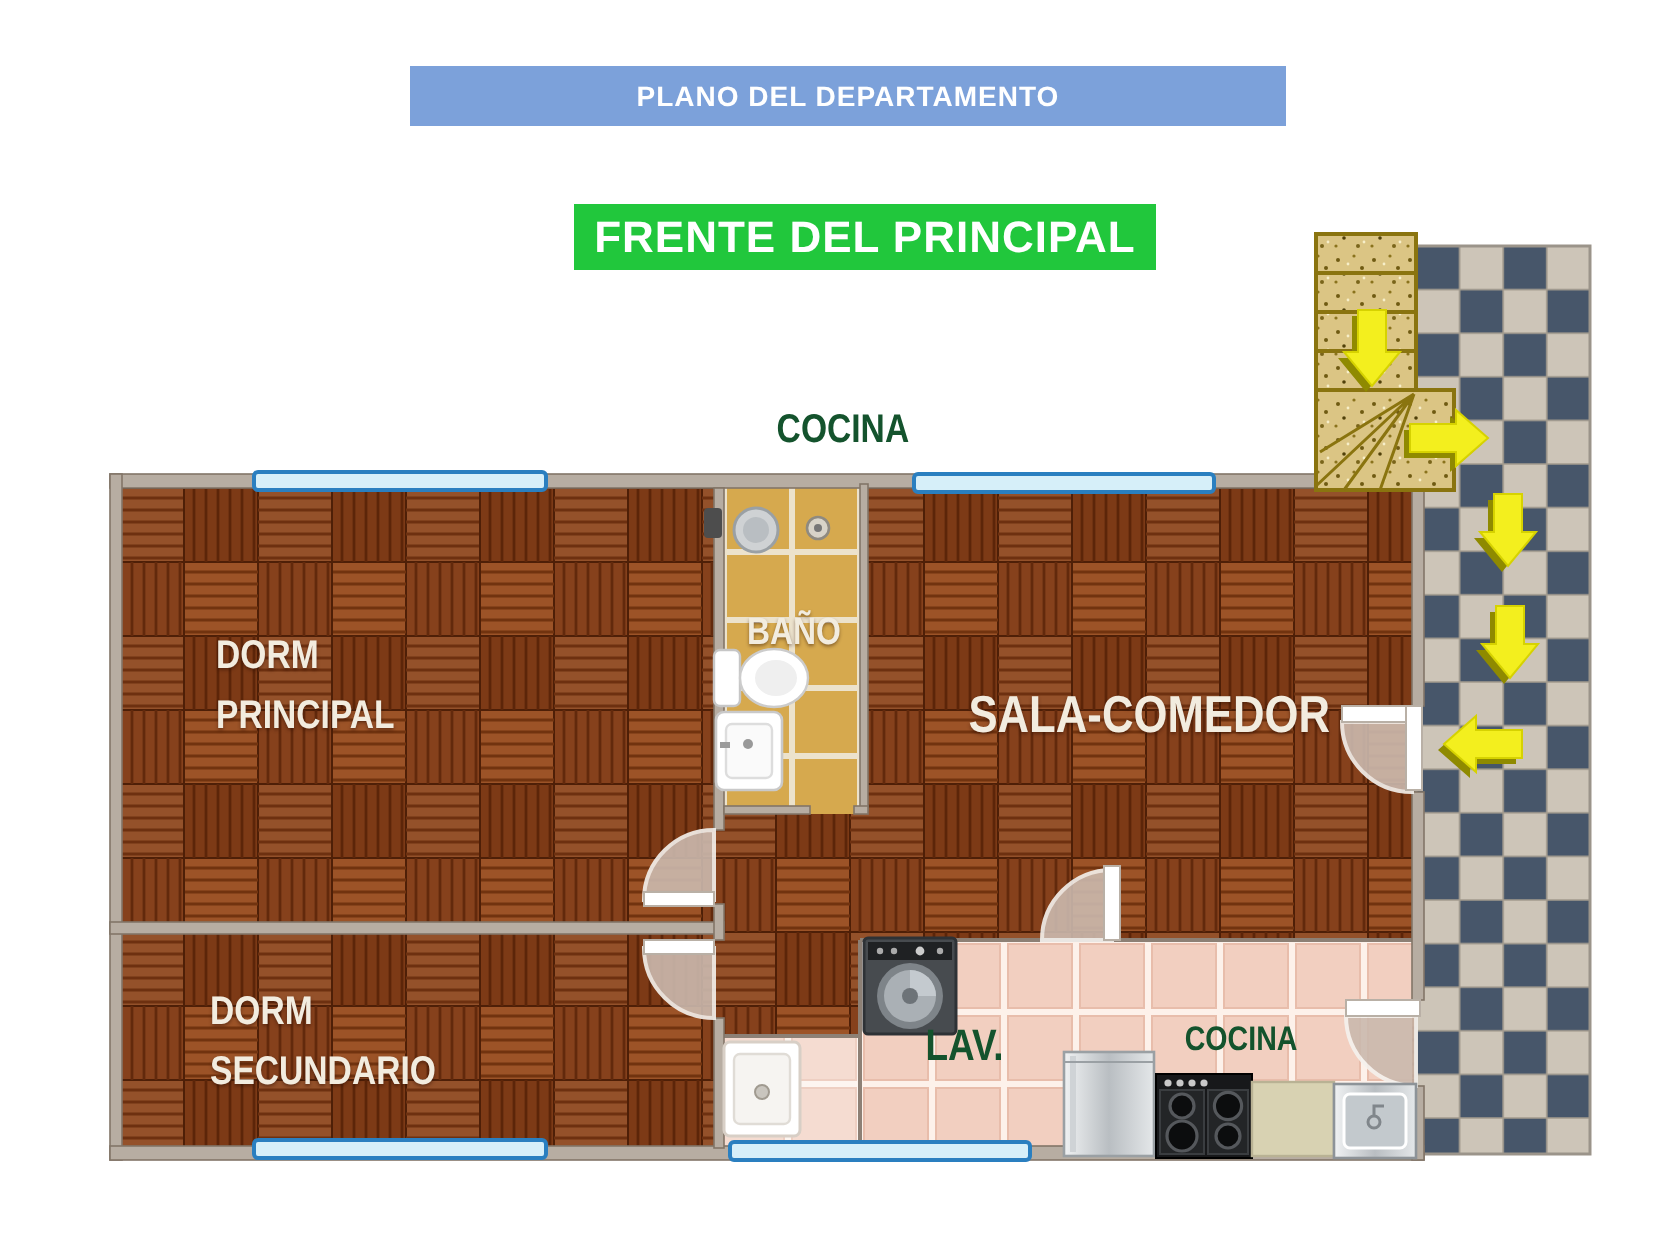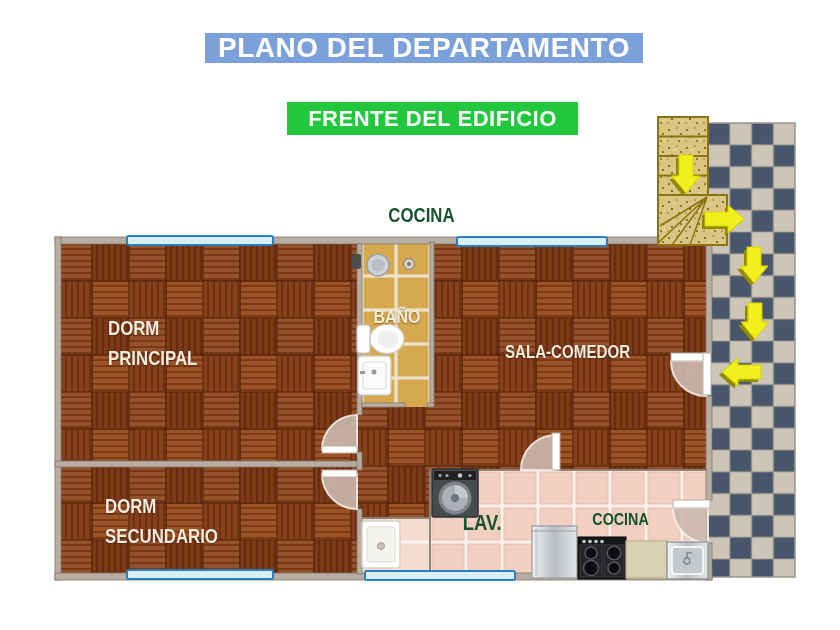--- a/index.html
+++ b/index.html
@@ -1,31 +1,31 @@
 <!DOCTYPE html>
 <html><head>
 <meta charset="utf-8">
 <style>
   html,body{margin:0;padding:0;background:#ffffff;}
   .stage{position:relative;width:840px;height:630px;background:#ffffff;overflow:hidden;
          font-family:"Liberation Sans",sans-serif;}
   .stage svg{position:absolute;left:0;top:0;}
   .banner{position:absolute;display:flex;align-items:center;justify-content:center;
           color:#fff;font-weight:bold;letter-spacing:.5px;}
-  .banner-title{left:205px;top:33px;width:438px;height:30px;background:#7ca1da;font-size:28px;}
+  .banner-title{left:205px;top:33px;width:438px;height:30px;background:#7ca1da;font-size:14px;}
   .banner-sub{left:287px;top:102px;width:291px;height:33px;background:#21c73c;font-size:22px;}
   .lbl{position:absolute;font-weight:bold;white-space:nowrap;}
   .lbl-room{color:#f2ecdf;text-shadow:0 1px 2px rgba(40,10,0,.45);}
   .lbl-dark{color:#14532d;}
   .cond{display:inline-block;transform:scaleX(.84);transform-origin:left center;}
   .cond-c{display:inline-block;transform:scaleX(.84);transform-origin:center center;}
   .lbl-dp{left:108px;top:313px;font-size:20px;line-height:30px;}
   .lbl-ds{left:105px;top:491px;font-size:20px;line-height:30px;}
   .lbl-bano{left:357px;top:306px;width:80px;text-align:center;font-size:19px;}
-  .lbl-sala{left:467px;top:342px;width:200px;text-align:center;font-size:18px;}
+  .lbl-sala{left:467px;top:342px;width:200px;text-align:center;font-size:26px;}
   .lbl-lav{left:447px;top:510px;width:70px;text-align:center;font-size:22px;}
   .lbl-coc{left:576px;top:510px;width:90px;text-align:center;font-size:17px;}
   .lbl-topcoc{left:366px;top:204px;width:110px;text-align:center;font-size:20px;}
 </style>
 </head>
 <body>
 
 <div class="stage">
 
   <svg width="840" height="630" viewBox="0 0 840 630">
@@ -224,21 +224,21 @@
         <polygon points="758,368 735,368 735,361 719,375 735,389 735,382 758,382" fill="#8f8a00"></polygon>
         <polygon points="761,365 738,365 738,358 722,372 738,386 738,379 761,379" fill="#f3ef1e" stroke="#d6d200" stroke-width="1"></polygon>
       </g>
     </g>
   </svg>
 
   <div class="banner banner-title">
     <span>PLANO DEL DEPARTAMENTO</span>
   </div>
   <div class="banner banner-sub">
-    <span>FRENTE DEL EDIFICIO</span>
+    <span>FRENTE DEL PRINCIPAL</span>
   </div>
 
   <div class="lbl lbl-dark lbl-topcoc">
     <span class="cond-c">COCINA</span>
   </div>
   <div class="lbl lbl-room lbl-dp">
     <span class="cond">DORM</span><br>
     <span class="cond">PRINCIPAL</span>
   </div>
   <div class="lbl lbl-room lbl-ds">

